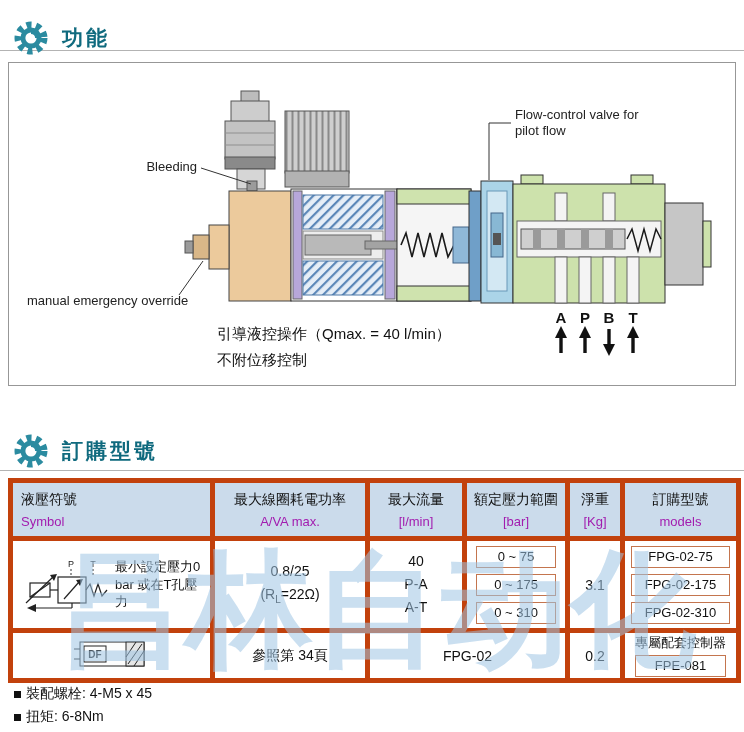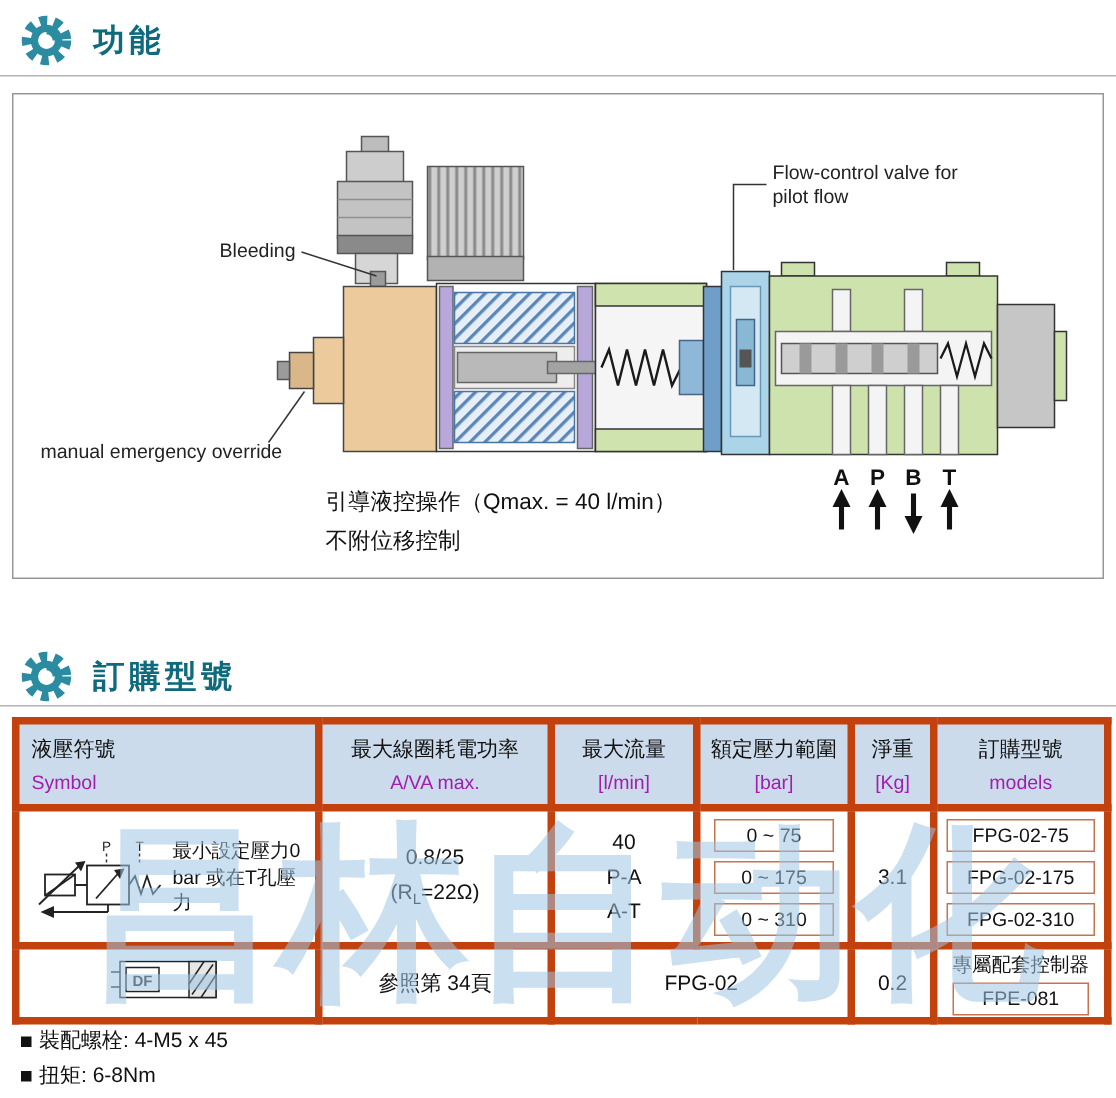--- a/index.html
+++ b/index.html
@@ -8,21 +8,21 @@
   .page { position:relative; width:744px; height:732px; background:#fff; overflow:hidden; }
 
   
   .watermark { position:absolute; pointer-events:none; z-index:30; color:#9fc5e4;
                font-family:"Liberation Serif", serif; font-weight:bold; line-height:1; white-space:nowrap; }
   .wm-top    { left:148px; top:2px;  font-size:98px; letter-spacing:6px; opacity:.78; }
   .wm-bottom { left:58px;  top:548px; font-size:126px; letter-spacing:2px; opacity:.55; }
 
   
   .sec-header { position:absolute; left:12px; display:flex; align-items:center; gap:12px; z-index:5; }
-  .sec-header.h1 { top:8px; }
+  .sec-header.h1 { top:19px; }
   .sec-header.h2 { top:432px; }
   .sec-title { font-size:21px; font-weight:bold; color:#0f6a7e; letter-spacing:3px; }
   .rule { position:absolute; left:0; width:744px; border-top:1px solid #b3b3b3; z-index:4; }
   .rule.r1 { top:50px; }
   .rule.r2 { top:470px; }
 
   
   .diagram-box { position:absolute; left:8px; top:62px; width:728px; height:324px;
                  border:1px solid #979797; background:#fff; z-index:3; }
   .diagram-box svg { display:block; width:100%; height:100%; }

